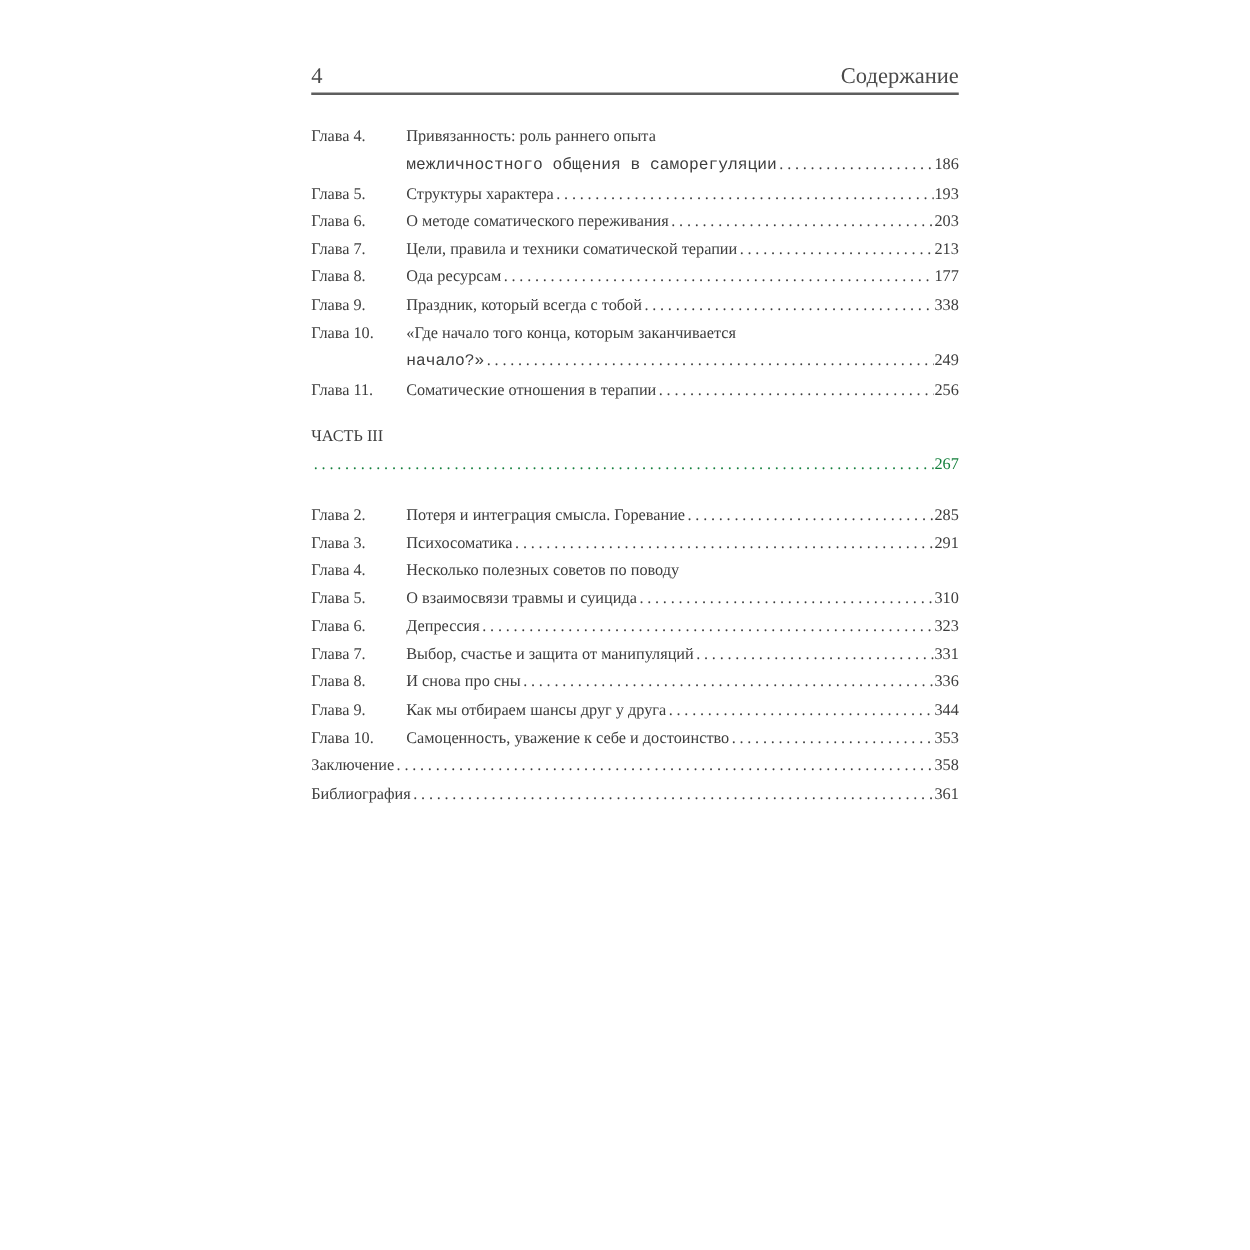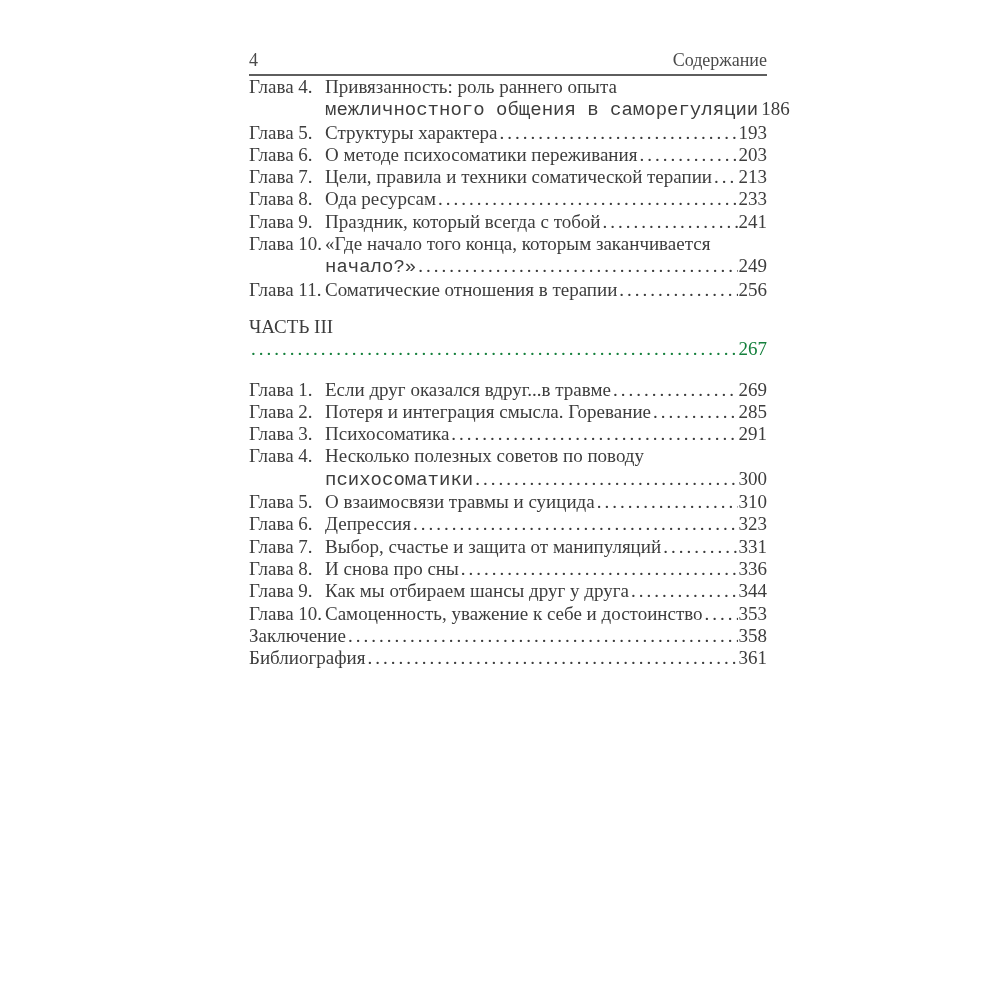--- a/index.html
+++ b/index.html
@@ -25,21 +25,22 @@
   .running-head {
     display: flex;
     justify-content: space-between;
     align-items: baseline;
     font-size: 18px;
     color: #4a4a4a;
     padding-bottom: 3px;
     border-bottom: 2px solid #5e5e5e;
   }
   .toc {
-    font-size: 19px;
+    margin-top: 22px;
+    font-size: 13px;
     line-height: 22.3px;
   }
   .row {
     display: flex;
     align-items: baseline;
     white-space: pre;
   }
   .row .num {
     flex: none;
     min-width: 76px;
@@ -89,34 +90,32 @@
 <div class="sheet">
   <div class="content">
     <div class="running-head">
       <span>4</span>
       <span>Содержание</span>
     </div>
     <div class="toc" id="toc">
         <div class="row entry"><span class="num">Глава 4.</span><span class="text">Привязанность: роль раннего опыта</span></div>
         <div class="row entry-cont"><span class="text">межличностного общения в саморегуляции</span><span class="leader"></span><span class="page">186</span></div>
         <div class="row entry"><span class="num">Глава 5.</span><span class="text">Структуры характера</span><span class="leader"></span><span class="page">193</span></div>
-        <div class="row entry"><span class="num">Глава 6.</span><span class="text">О методе психосоматики переживания</span><span class="leader"></span><span class="page">203</span></div>
+        <div class="row entry"><span class="num">Глава 6.</span><span class="text">О методе соматического переживания</span><span class="leader"></span><span class="page">203</span></div>
         <div class="row entry"><span class="num">Глава 7.</span><span class="text">Цели, правила и техники соматической терапии</span><span class="leader"></span><span class="page">213</span></div>
-        <div class="row entry"><span class="num">Глава 8.</span><span class="text">Ода ресурсам</span><span class="leader"></span><span class="page">233</span></div>
-        <div class="row entry"><span class="num">Глава 9.</span><span class="text">Праздник, который всегда с тобой</span><span class="leader"></span><span class="page">241</span></div>
+        <div class="row entry"><span class="num">Глава 8.</span><span class="text">Ода ресурсам</span><span class="leader"></span><span class="page">177</span></div>
+        <div class="row entry"><span class="num">Глава 9.</span><span class="text">Праздник, который всегда с тобой</span><span class="leader"></span><span class="page">338</span></div>
         <div class="row entry"><span class="num">Глава 10.</span><span class="text">«Где начало того конца, которым заканчивается</span></div>
         <div class="row entry-cont"><span class="text">начало?»</span><span class="leader"></span><span class="page">249</span></div>
         <div class="row entry"><span class="num">Глава 11.</span><span class="text">Соматические отношения в терапии</span><span class="leader"></span><span class="page">256</span></div>
         <div class="row part-heading"><span class="text">ЧАСТЬ III</span></div>
         <div class="row part-title"><span class="leader"></span><span class="page">267</span></div>
-        <div class="row entry"><span class="num">Глава 1.</span><span class="text">Если друг оказался вдруг...в травме</span><span class="leader"></span><span class="page">269</span></div>
         <div class="row entry"><span class="num">Глава 2.</span><span class="text">Потеря и интеграция смысла. Горевание</span><span class="leader"></span><span class="page">285</span></div>
         <div class="row entry"><span class="num">Глава 3.</span><span class="text">Психосоматика</span><span class="leader"></span><span class="page">291</span></div>
         <div class="row entry"><span class="num">Глава 4.</span><span class="text">Несколько полезных советов по поводу</span></div>
-        <div class="row entry-cont"><span class="text">психосоматики</span><span class="leader"></span><span class="page">300</span></div>
         <div class="row entry"><span class="num">Глава 5.</span><span class="text">О взаимосвязи травмы и суицида</span><span class="leader"></span><span class="page">310</span></div>
         <div class="row entry"><span class="num">Глава 6.</span><span class="text">Депрессия</span><span class="leader"></span><span class="page">323</span></div>
         <div class="row entry"><span class="num">Глава 7.</span><span class="text">Выбор, счастье и защита от манипуляций</span><span class="leader"></span><span class="page">331</span></div>
         <div class="row entry"><span class="num">Глава 8.</span><span class="text">И снова про сны</span><span class="leader"></span><span class="page">336</span></div>
         <div class="row entry"><span class="num">Глава 9.</span><span class="text">Как мы отбираем шансы друг у друга</span><span class="leader"></span><span class="page">344</span></div>
         <div class="row entry"><span class="num">Глава 10.</span><span class="text">Самоценность, уважение к себе и достоинство</span><span class="leader"></span><span class="page">353</span></div>
         <div class="row entry"><span class="text">Заключение</span><span class="leader"></span><span class="page">358</span></div>
         <div class="row entry"><span class="text">Библиография</span><span class="leader"></span><span class="page">361</span></div>
       </div>
   </div>

